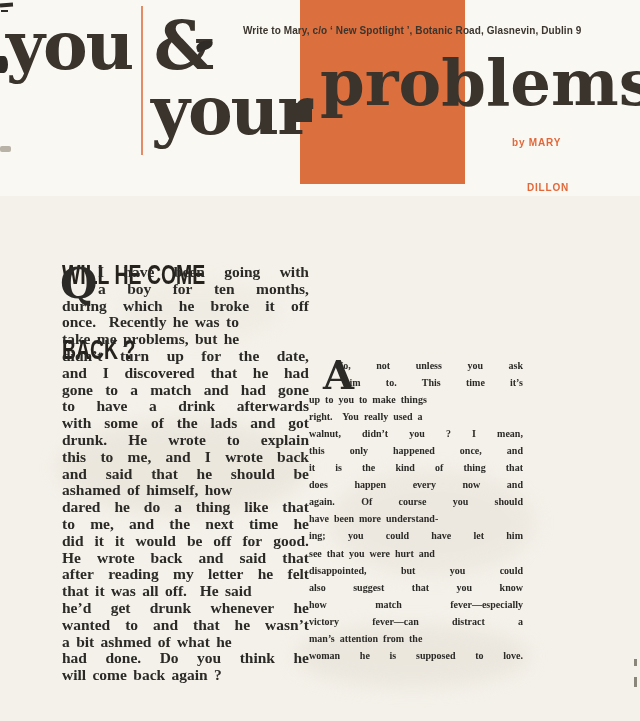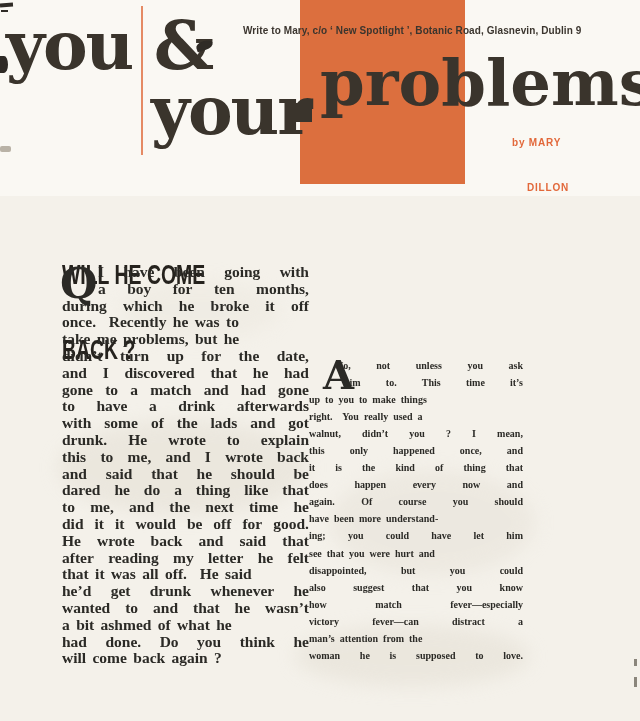--- a/index.html
+++ b/index.html
@@ -179,20 +179,21 @@
           <span>back</span>
         </div>
         <div class="line just">
           <span>and</span>
           <span>said</span>
           <span>that</span>
           <span>he</span>
           <span>should</span>
           <span>be</span>
         </div>
+        <div class="line">ashamed of himself, how</div>
         <div class="line just">
           <span>dared</span>
           <span>he</span>
           <span>do</span>
           <span>a</span>
           <span>thing</span>
           <span>like</span>
           <span>that</span>
         </div>
         <div class="line just">

